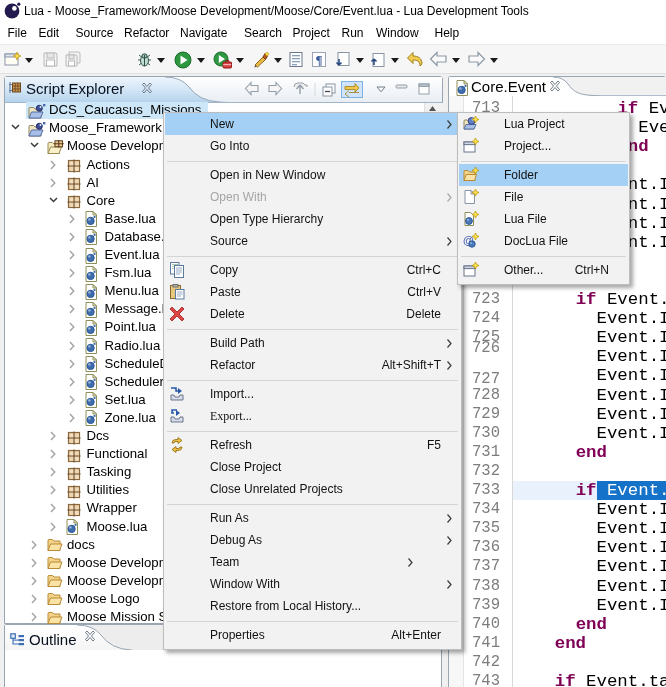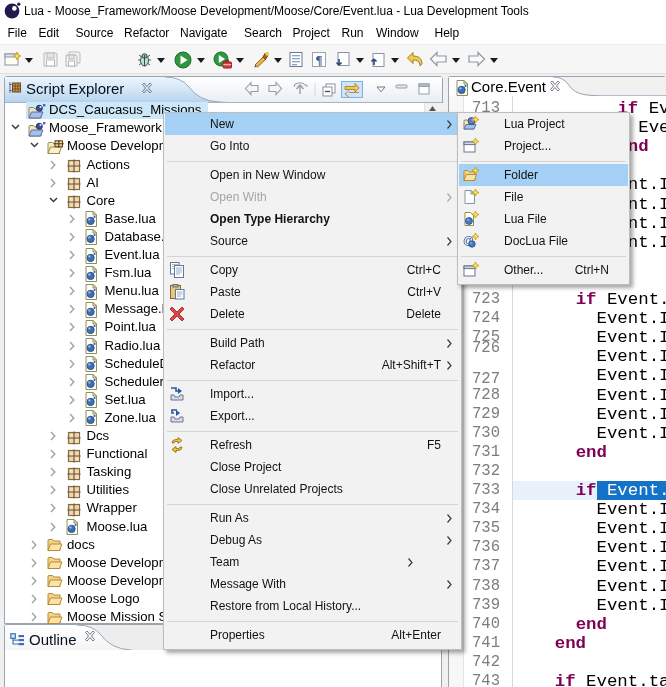--- a/index.html
+++ b/index.html
@@ -612,21 +612,21 @@
 <div class="abs msep" style="left:167px;width:291px;top:160.5px;"></div>
 <div class="abs mitem" style="left:165px;width:295px;top:164px;">
     <span class="mtext ">Open in New Window</span>
   </div>
 <div class="abs mitem" style="left:165px;width:295px;top:186px;">
     <span class="mtext gray">Open With</span>
     <svg class="marrow" viewBox="0 0 5 9">
       <path d="M0.5 0.5 L4 4.5 L0.5 8.5" fill="none" stroke="#a8a8a8" stroke-width="1.2"></path>
     </svg>
   </div>
-<div class="abs mitem" style="left:165px;width:295px;top:208px;font-weight:bold;">
+<div class="abs mitem" style="left:165px;width:295px;top:208px;">
     <span class="mtext ">Open Type Hierarchy</span>
   </div>
 <div class="abs mitem" style="left:165px;width:295px;top:230px;">
     <span class="mtext ">Source</span>
     <svg class="marrow" viewBox="0 0 5 9">
       <path d="M0.5 0.5 L4 4.5 L0.5 8.5" fill="none" stroke="#3a3a3a" stroke-width="1.2"></path>
     </svg>
   </div>
 <div class="abs msep" style="left:167px;width:291px;top:255.5px;"></div>
 <div class="abs mitem" style="left:165px;width:295px;top:259px;">
@@ -672,21 +672,21 @@
   </div>
 <div class="abs msep" style="left:167px;width:291px;top:379.5px;"></div>
 <div class="abs mitem" style="left:165px;width:295px;top:383px;">
     <svg class="micon" viewBox="0 0 16 16">
 <path d="M2 2 L7 2 L7 5 L10 5" fill="none" stroke="#2858a8" stroke-width="1.6"></path>
 <path d="M9 2 L13 5 L9 8 Z" fill="#2858a8"></path>
 <path d="M2 9 L2 14 L14 14 L14 9 L11 9 L10 11 L6 11 L5 9 Z" fill="#d8dce8" stroke="#68748c"></path>
 </svg>
     <span class="mtext ">Import...</span>
   </div>
-<div class="abs mitem" style="left:165px;width:262px;top:405px;">
+<div class="abs mitem" style="left:165px;width:262px;top:405px;font-family:Liberation Serif, serif;">
     <svg class="micon" viewBox="0 0 16 16">
 <path d="M8 2 L3 2 L3 5 L5 5" fill="none" stroke="#2858a8" stroke-width="1.6"></path>
 <path d="M7 2 L11 5 L7 8 Z" fill="#2858a8"></path>
 <path d="M2 9 L2 14 L14 14 L14 9 L11 9 L10 11 L6 11 L5 9 Z" fill="#d8dce8" stroke="#68748c"></path>
 </svg>
     <span class="mtext ">Export...</span>
   </div>
 <div class="abs msep" style="left:167px;width:291px;top:430.5px;"></div>
 <div class="abs mitem" style="left:165px;width:295px;top:434px;">
     <svg class="micon" viewBox="0 0 16 16">
@@ -715,21 +715,21 @@
       <path d="M0.5 0.5 L4 4.5 L0.5 8.5" fill="none" stroke="#3a3a3a" stroke-width="1.2"></path>
     </svg>
   </div>
 <div class="abs mitem" style="left:165px;width:256px;top:551px;">
     <span class="mtext ">Team</span>
     <svg class="marrow" viewBox="0 0 5 9">
       <path d="M0.5 0.5 L4 4.5 L0.5 8.5" fill="none" stroke="#3a3a3a" stroke-width="1.2"></path>
     </svg>
   </div>
 <div class="abs mitem" style="left:165px;width:295px;top:573px;">
-    <span class="mtext ">Message With</span>
+    <span class="mtext ">Window With</span>
     <svg class="marrow" viewBox="0 0 5 9">
       <path d="M0.5 0.5 L4 4.5 L0.5 8.5" fill="none" stroke="#3a3a3a" stroke-width="1.2"></path>
     </svg>
   </div>
 <div class="abs mitem" style="left:165px;width:295px;top:595px;">
     <span class="mtext ">Restore from Local History...</span>
   </div>
 <div class="abs msep" style="left:167px;width:291px;top:620.5px;"></div>
 <div class="abs mitem" style="left:165px;width:295px;top:624px;">
     <span class="mtext ">Properties</span>

